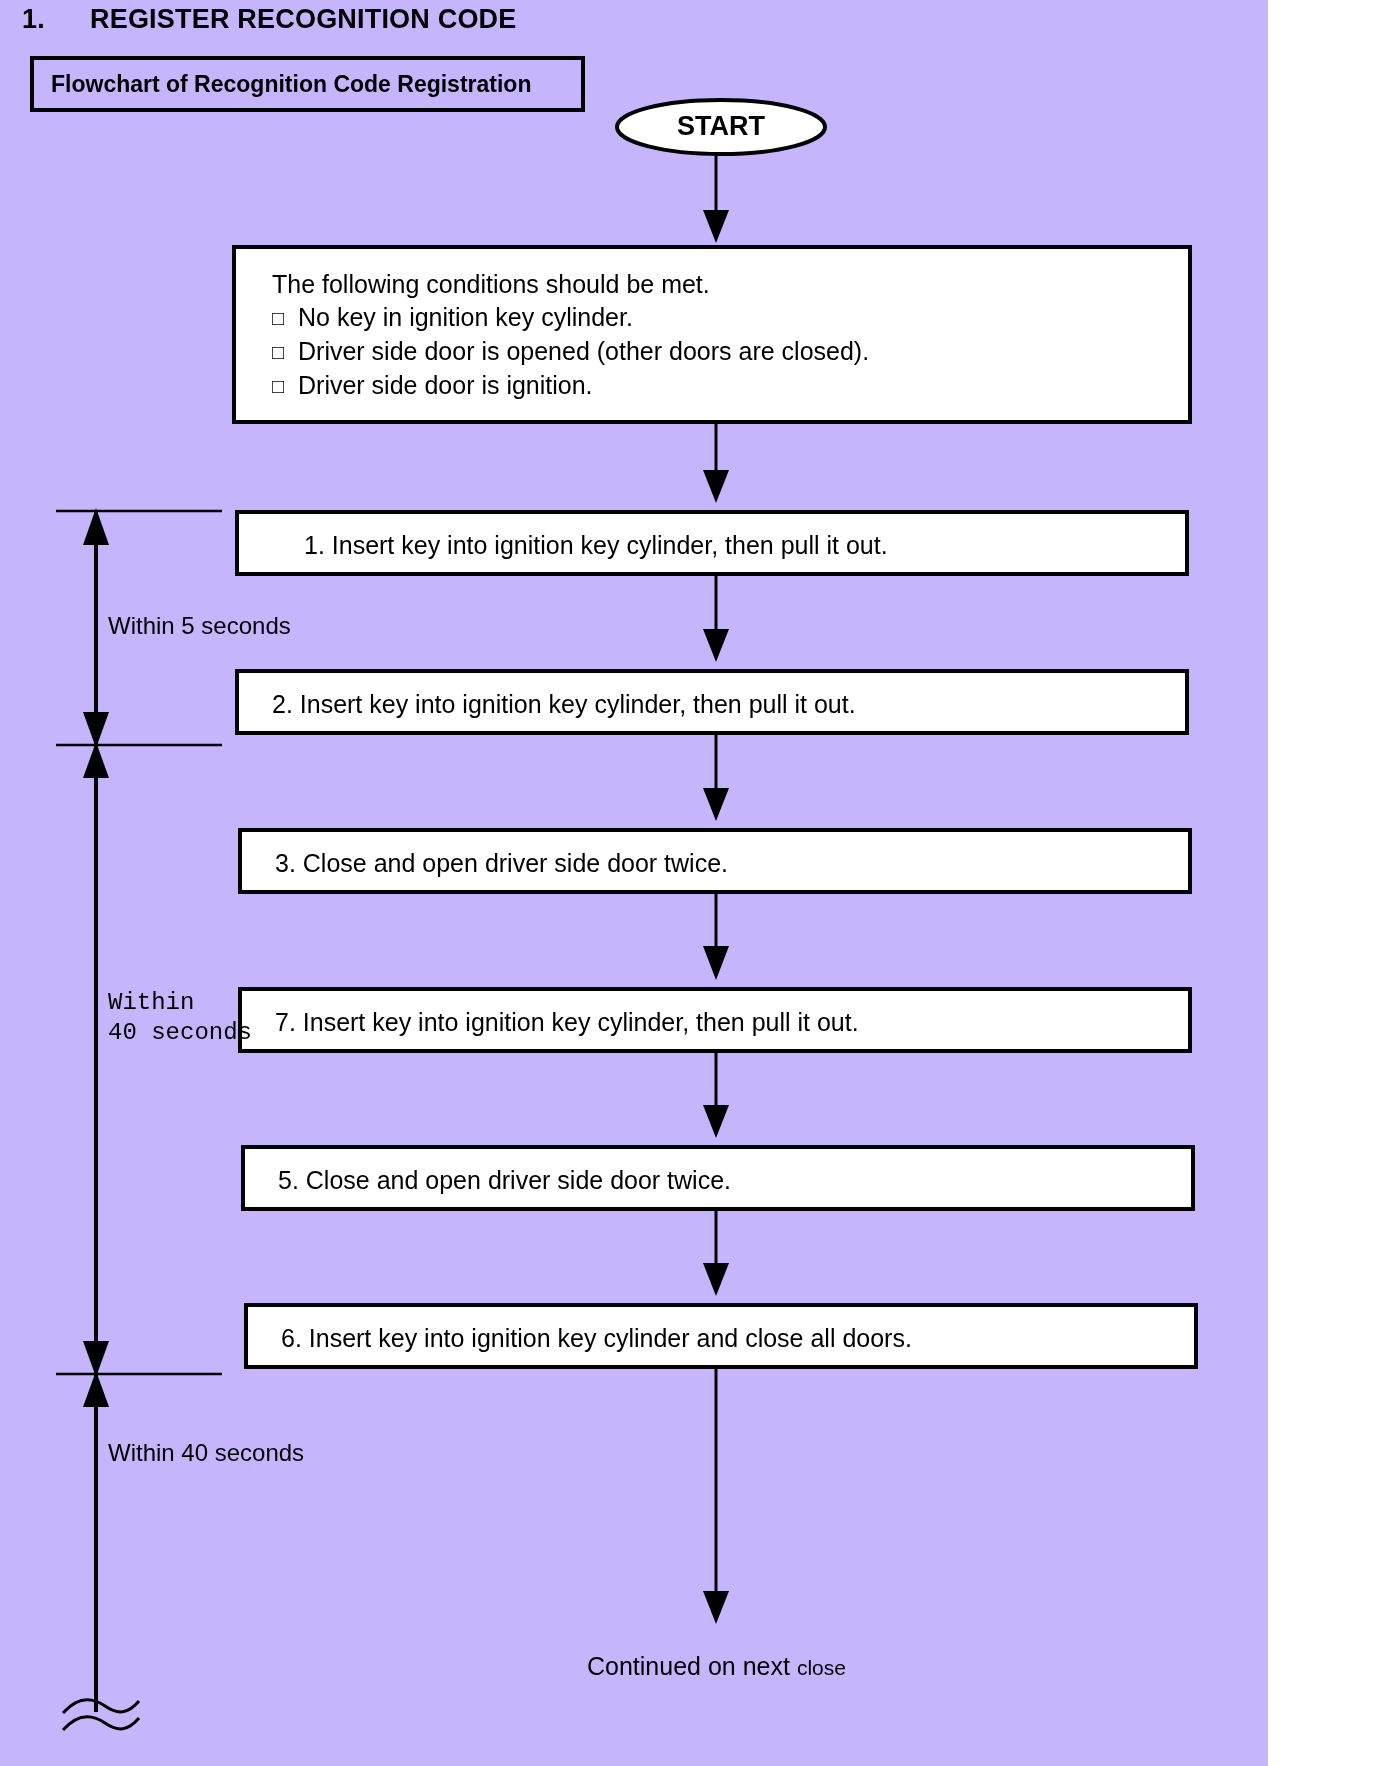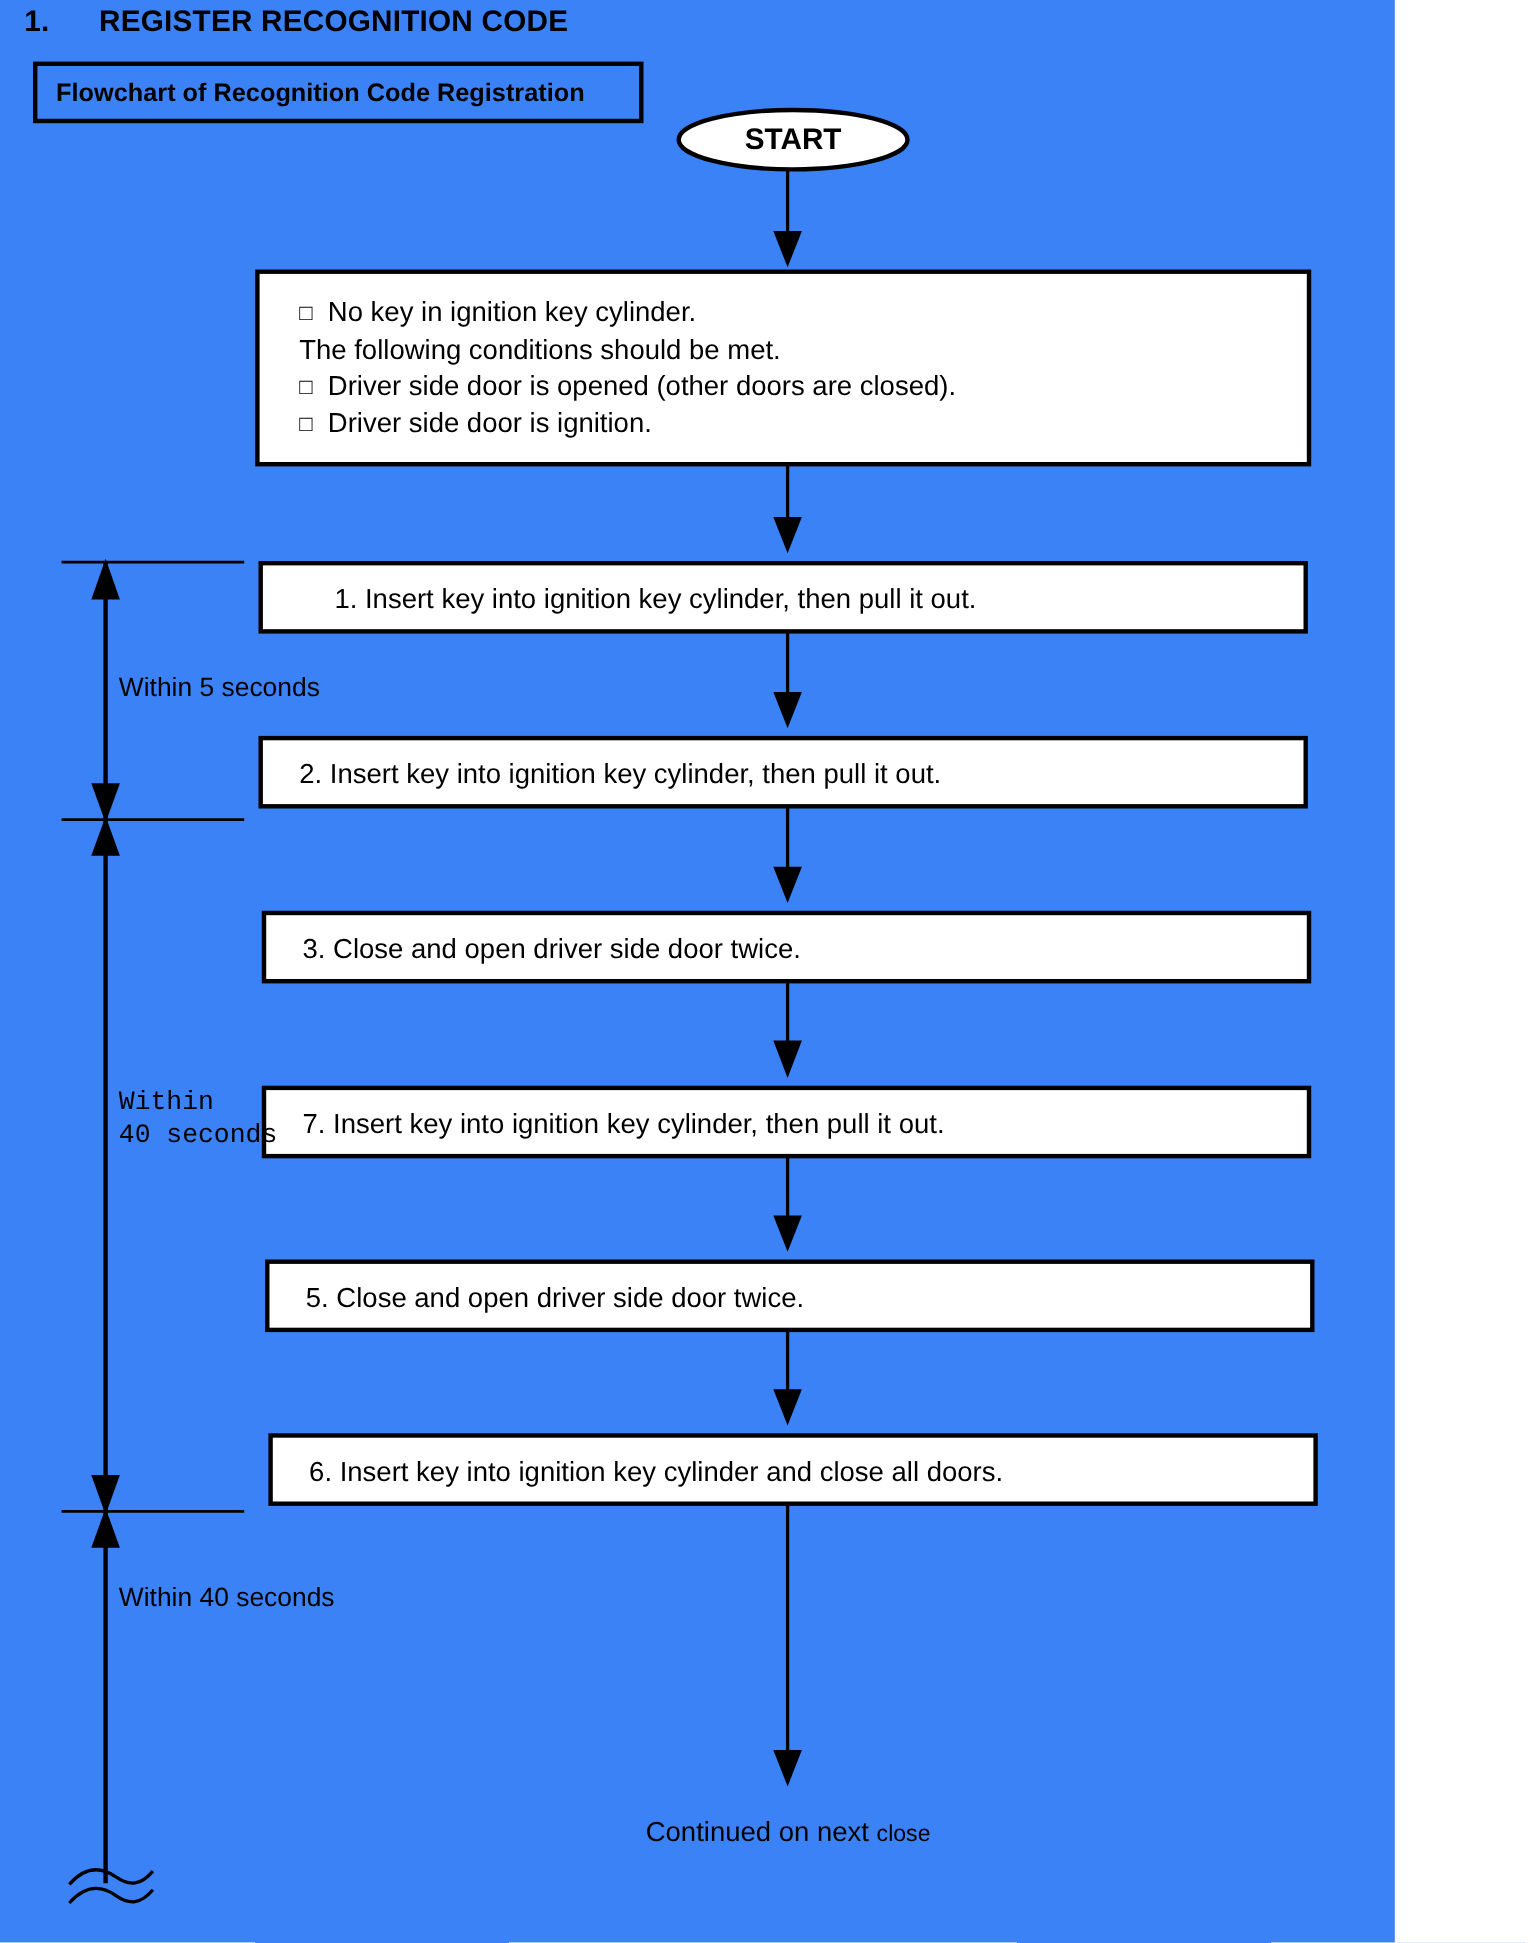--- a/index.html
+++ b/index.html
@@ -8,21 +8,21 @@
     background: #ffffff;
   }
   body {
     font-family: "Liberation Sans", sans-serif;
     color: #000000;
   }
   #page {
     position: relative;
     width: 1268px;
     height: 1766px;
-    background: #3b82f6;
+    background: #c4b5fd;
     overflow: hidden;
   }
   
   .section-heading {
     position: absolute;
     left: 22px;
     top: 4px;
     font-size: 27px;
     font-weight: bold;
     letter-spacing: 0.2px;
@@ -164,24 +164,24 @@
     <line x1="96" y1="1374" x2="96" y2="1712" stroke="#000" stroke-width="4"></line>
     <path d="M83,1407 L109,1407 L96,1371 Z" fill="#000"></path>
 
     <path d="M63,1713 C78,1696 92,1697 105,1706 C118,1715 128,1714 139,1701" fill="none" stroke="#000" stroke-width="3"></path>
     <path d="M63,1730 C78,1713 92,1714 105,1723 C118,1732 128,1731 139,1718" fill="none" stroke="#000" stroke-width="3"></path>
   </svg>
 
   <div class="ovl start-label" style="left:617px; top:111px; width:208px;">START</div>
 
   <div class="ovl cond-text" style="left:272px; top:268px;">
+    <div>The following conditions should be met.</div>
     <div>
       <span class="chk">□</span><span>No key in ignition key cylinder.</span>
     </div>
-    <div>The following conditions should be met.</div>
     <div>
       <span class="chk">□</span><span>Driver side door is opened (other doors are closed).</span>
     </div>
     <div>
       <span class="chk">□</span><span>Driver side door is ignition.</span>
     </div>
   </div>
 
   <div class="ovl step-text" style="left:272px; top:531px;margin-left:32px;">1. Insert key into ignition key cylinder, then pull it out.</div>
   <div class="ovl step-text" style="left:272px; top:690px;">2. Insert key into ignition key cylinder, then pull it out.</div>

